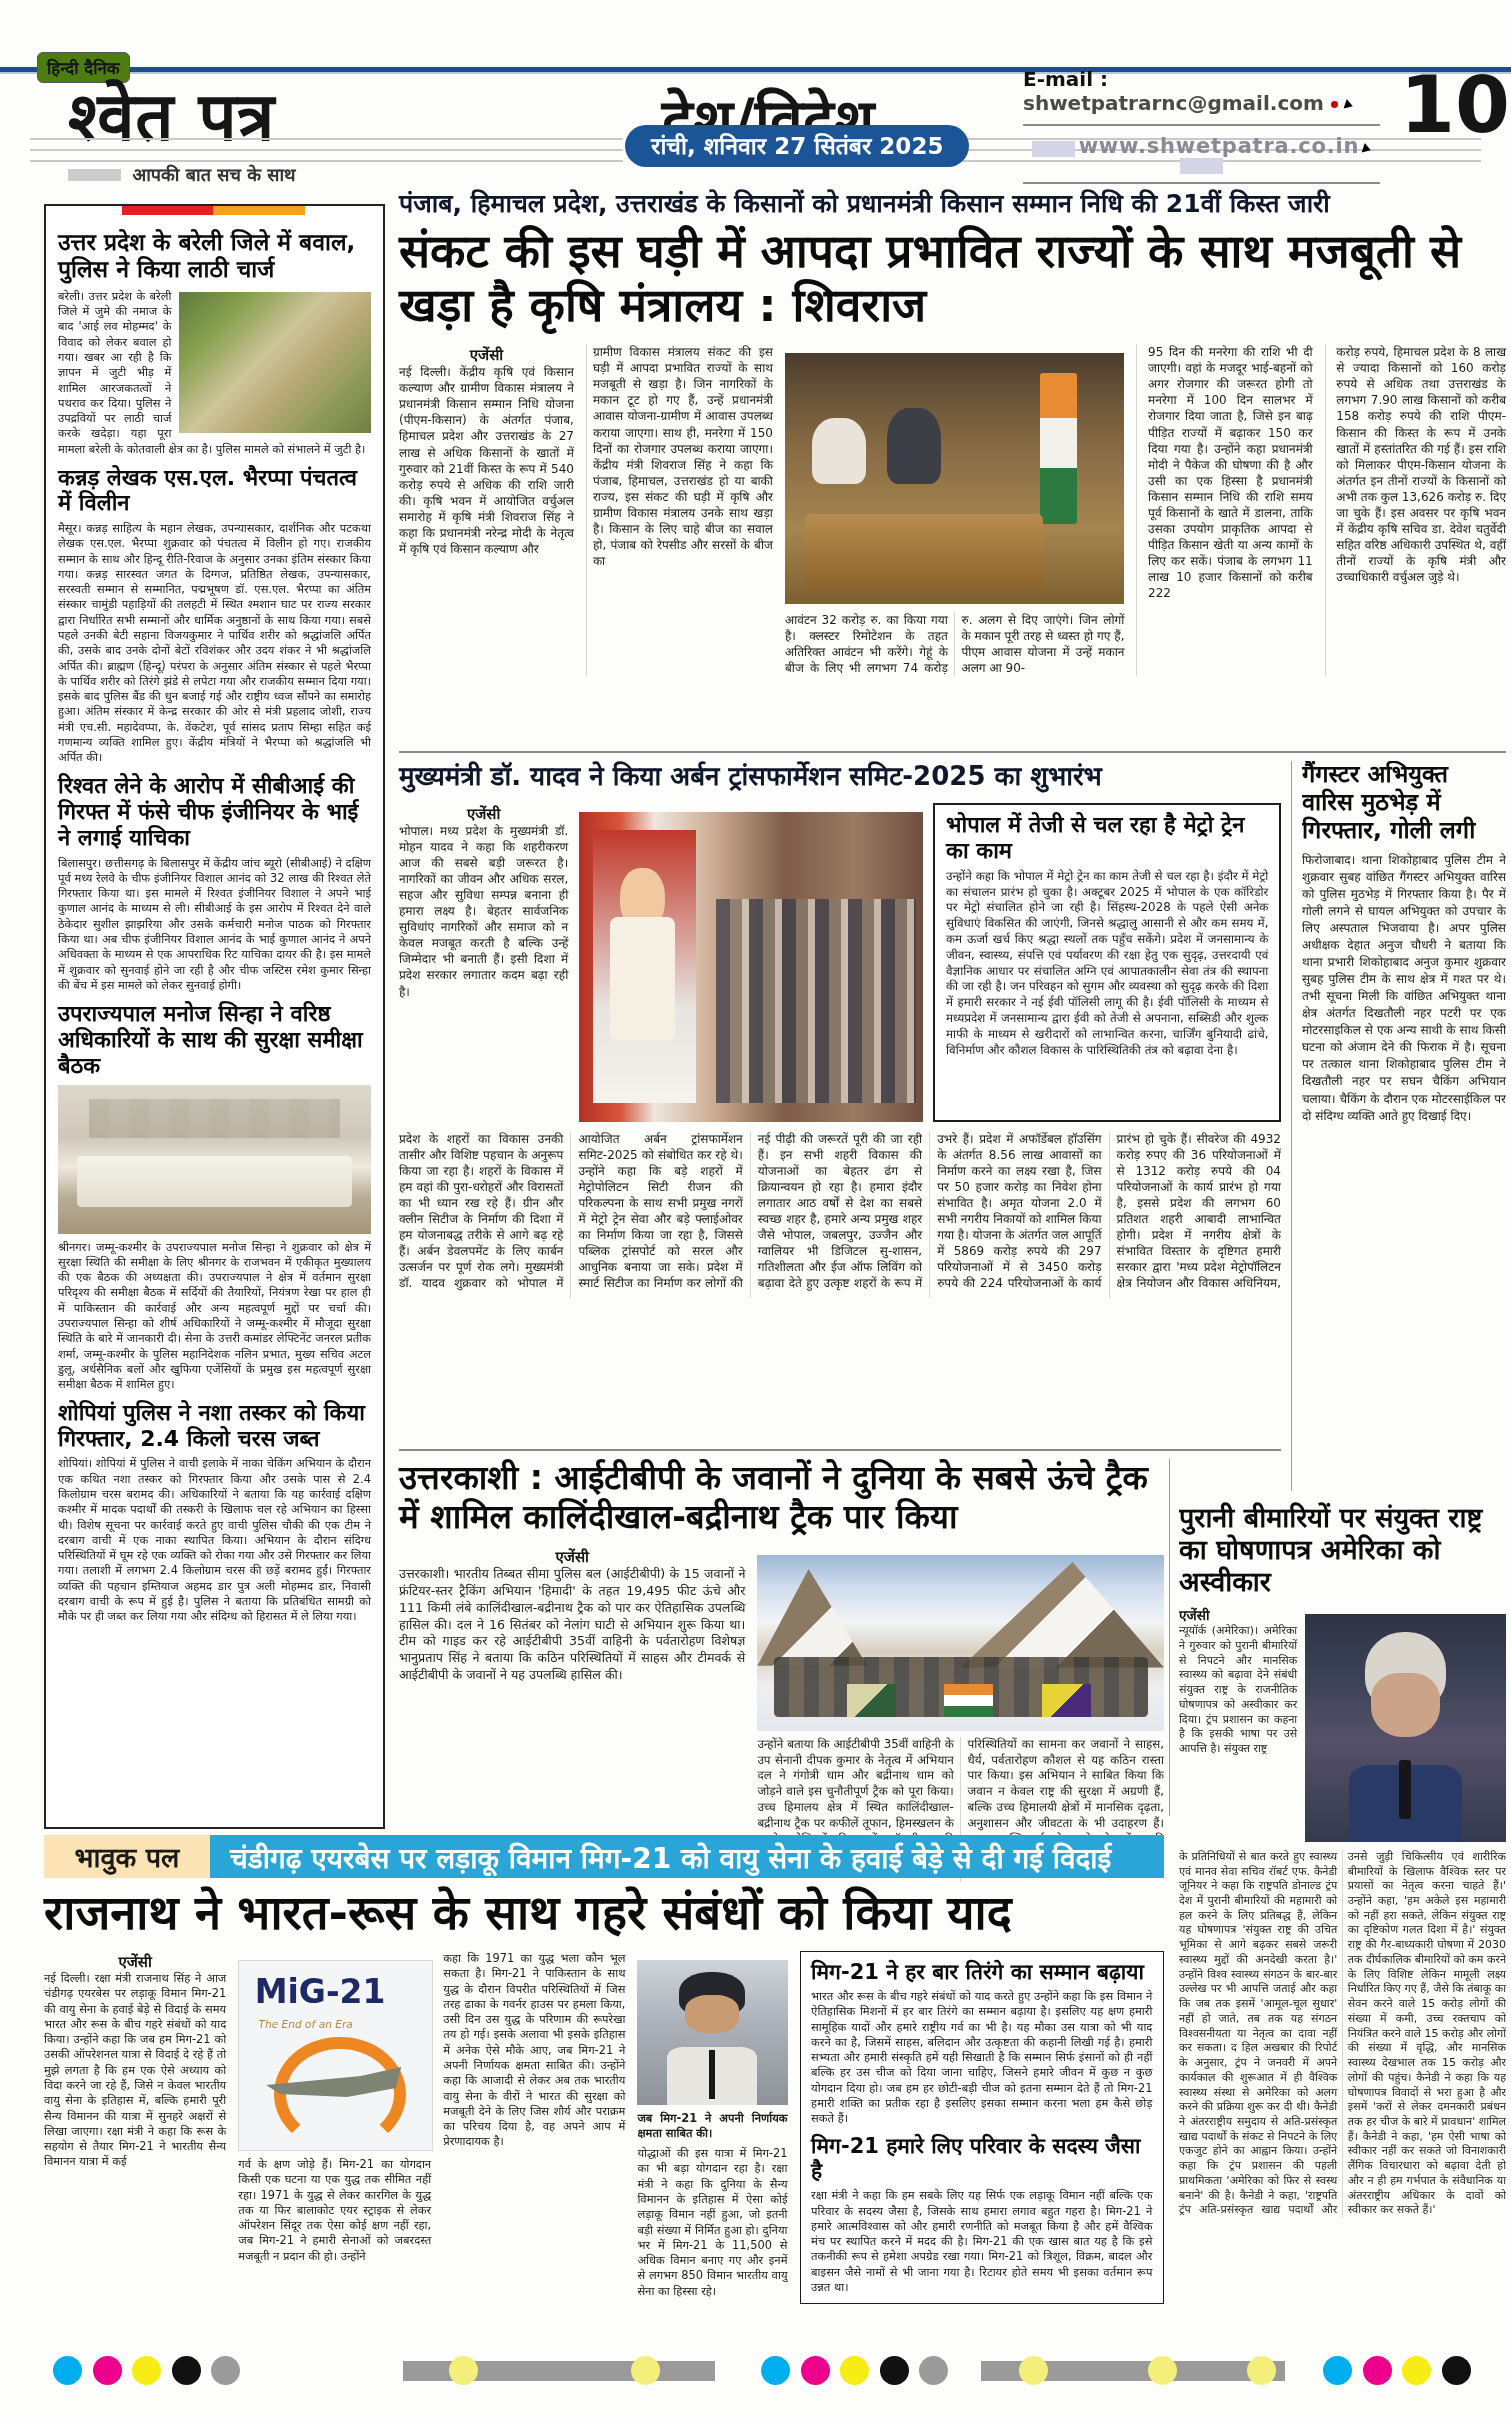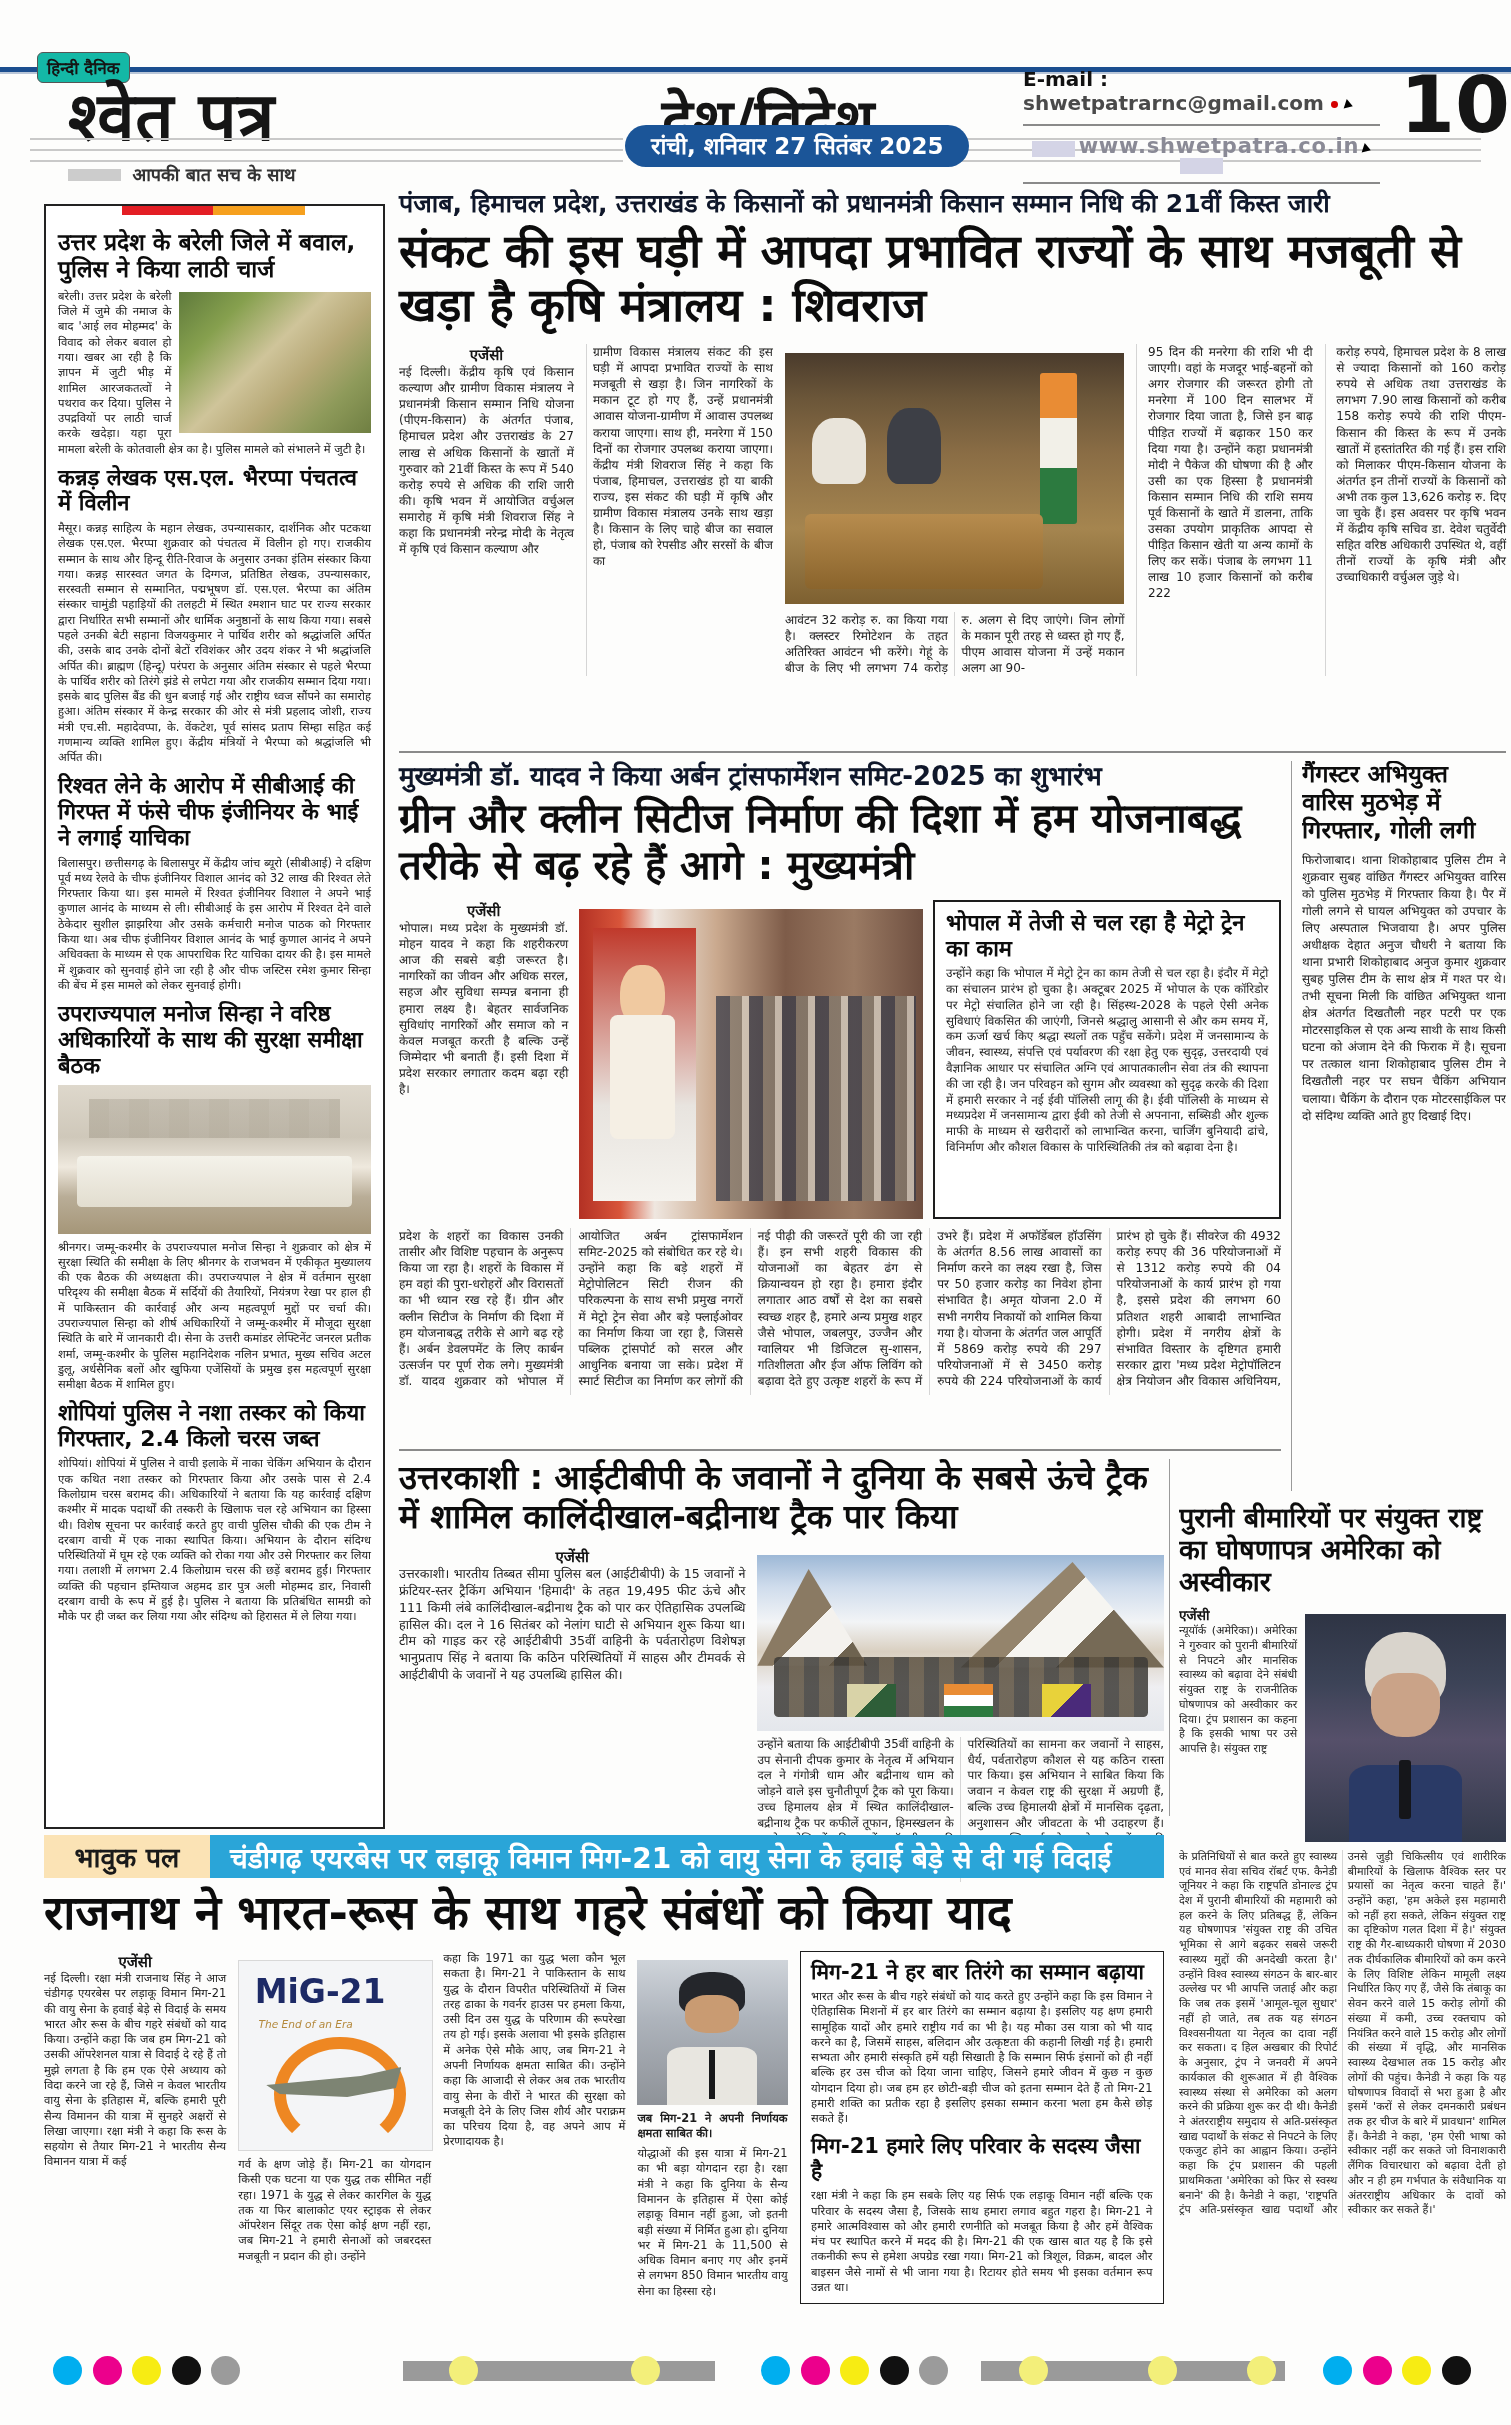--- a/index.html
+++ b/index.html
@@ -4,21 +4,21 @@
 <style>
   html,body{margin:0;padding:0;background:#e8e8e8;}
   .page{position:relative;width:1511px;height:2426px;background:#fdfdfc;margin:0 auto;
         font-family:"DejaVu Sans",sans-serif;color:#151515;overflow:hidden;}
   .abs{position:absolute;}
   .rule-h{position:absolute;background:#8a8a8a;height:1.5px;}
   .rule-v{position:absolute;background:#9a9a9a;width:0.8px;}
   
   .topline{position:absolute;left:0;top:67px;width:100%;height:5.3px;background:#1b4e8f;border-bottom:2.3px solid #b9c6d8;}
   .edition-badge{position:absolute;left:37px;top:52px;padding:3px 9px;border:1.5px solid #555;border-radius:6px;
-        background:#14b8a6;font-weight:bold;font-size:16.7px;}
+        background:#4d7c0f;font-weight:bold;font-size:16.7px;}
   .logo{font-size:67px;font-weight:bold;letter-spacing:0.8px;line-height:1;}
   .tagline{font-size:18px;font-weight:bold;color:#333;}
   .tagbar{display:inline-block;width:53px;height:12px;background:#cccccc;margin-right:7.6px;}
   .section-title{font-size:59px;font-weight:bold;line-height:1;}
   .datepill{background:#1b5598;color:#fff;font-weight:bold;font-size:23px;padding:7.6px 26px;border-radius:26px;}
   .pageno{font-size:79px;font-weight:bold;line-height:.9;}
   .contact{font-size:20px;color:#4a4a4a;font-weight:bold;}
   .contact .lbl{color:#111;}
   .weblinks{font-size:21px;color:#8a8a96;font-weight:bold;letter-spacing:0.8px;}
   .lavbar{display:inline-block;width:43px;height:16.7px;background:#d4d4e6;vertical-align:middle;}
@@ -158,21 +158,20 @@
       <div style="width:16.5%;border-left:0.8px solid #d5d5d5;padding-left:10.6px;">
         <div class="body-t">करोड़ रुपये, हिमाचल प्रदेश के 8 लाख से ज्यादा किसानों को 160 करोड़ रुपये से अधिक तथा उत्तराखंड के लगभग 7.90 लाख किसानों को करीब 158 करोड़ रुपये की राशि पीएम-किसान की किस्त के रूप में उनके खातों में हस्तांतरित की गई हैं। इस राशि को मिलाकर पीएम-किसान योजना के अंतर्गत इन तीनों राज्यों के किसानों को अभी तक कुल 13,626 करोड़ रु. दिए जा चुके हैं। इस अवसर पर कृषि भवन में केंद्रीय कृषि सचिव डा. देवेश चतुर्वेदी सहित वरिष्ठ अधिकारी उपस्थित थे, वहीं तीनों राज्यों के कृषि मंत्री और उच्चाधिकारी वर्चुअल जुड़े थे।</div>
       </div>
     </div>
   </div>
 
   <div class="rule-h" style="left:399px;top:751px;width:1107px;"></div>
 
   <div class="abs" style="left:399px;top:761px;width:882px;">
     <div class="kicker" style="font-size:26px;">मुख्यमंत्री डॉ. यादव ने किया अर्बन ट्रांसफार्मेशन समिट-2025 का शुभारंभ</div>
-    <div class="hl" style="font-size:40px;margin-top:3px;">ग्रीन और क्लीन सिटीज निर्माण की दिशा में हम योजनाबद्ध तरीके से बढ़ रहे हैं आगे : मुख्यमंत्री</div>
     <div style="display:flex;margin-top:10.6px;gap:10.6px;">
       <div style="width:21%;">
         <div class="byline">एजेंसी</div>
         <div class="body-t">भोपाल। मध्य प्रदेश के मुख्यमंत्री डॉ. मोहन यादव ने कहा कि शहरीकरण आज की सबसे बड़ी जरूरत है। नागरिकों का जीवन और अधिक सरल, सहज और सुविधा सम्पन्न बनाना ही हमारा लक्ष्य है। बेहतर सार्वजनिक सुविधांए नागरिकों और समाज को न केवल मजबूत करती है बल्कि उन्हें जिम्मेदार भी बनाती हैं। इसी दिशा में प्रदेश सरकार लगातार कदम बढ़ा रही है।</div>
       </div>
       <div class="photo" style="width:39%;height:310px;flex-shrink:0;
            background:linear-gradient(90deg,#b33124 0%,#d8553a 12%,#efe7e0 22%,#caa98e 40%,#7e5c49 60%,#9a7a63 80%,#6e4f40 100%);">
         <div style="position:absolute;left:4%;top:6%;width:30%;height:88%;background:linear-gradient(180deg,#c0392b,#e8e4df 65%,#f5f3ee);"></div>
         <div style="position:absolute;left:12%;top:18%;width:13%;height:20%;background:#f0c9a0;border-radius:45%;"></div>
         <div style="position:absolute;left:9%;top:34%;width:19%;height:40%;background:#f5efe4;border-radius:7.6px;"></div>

